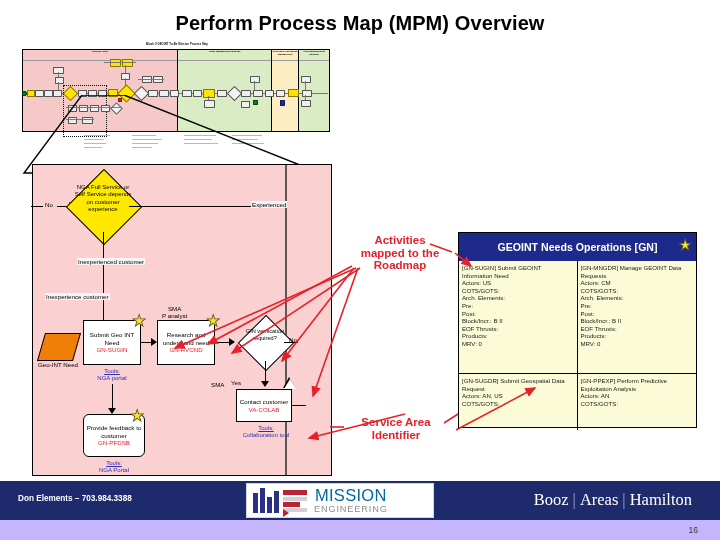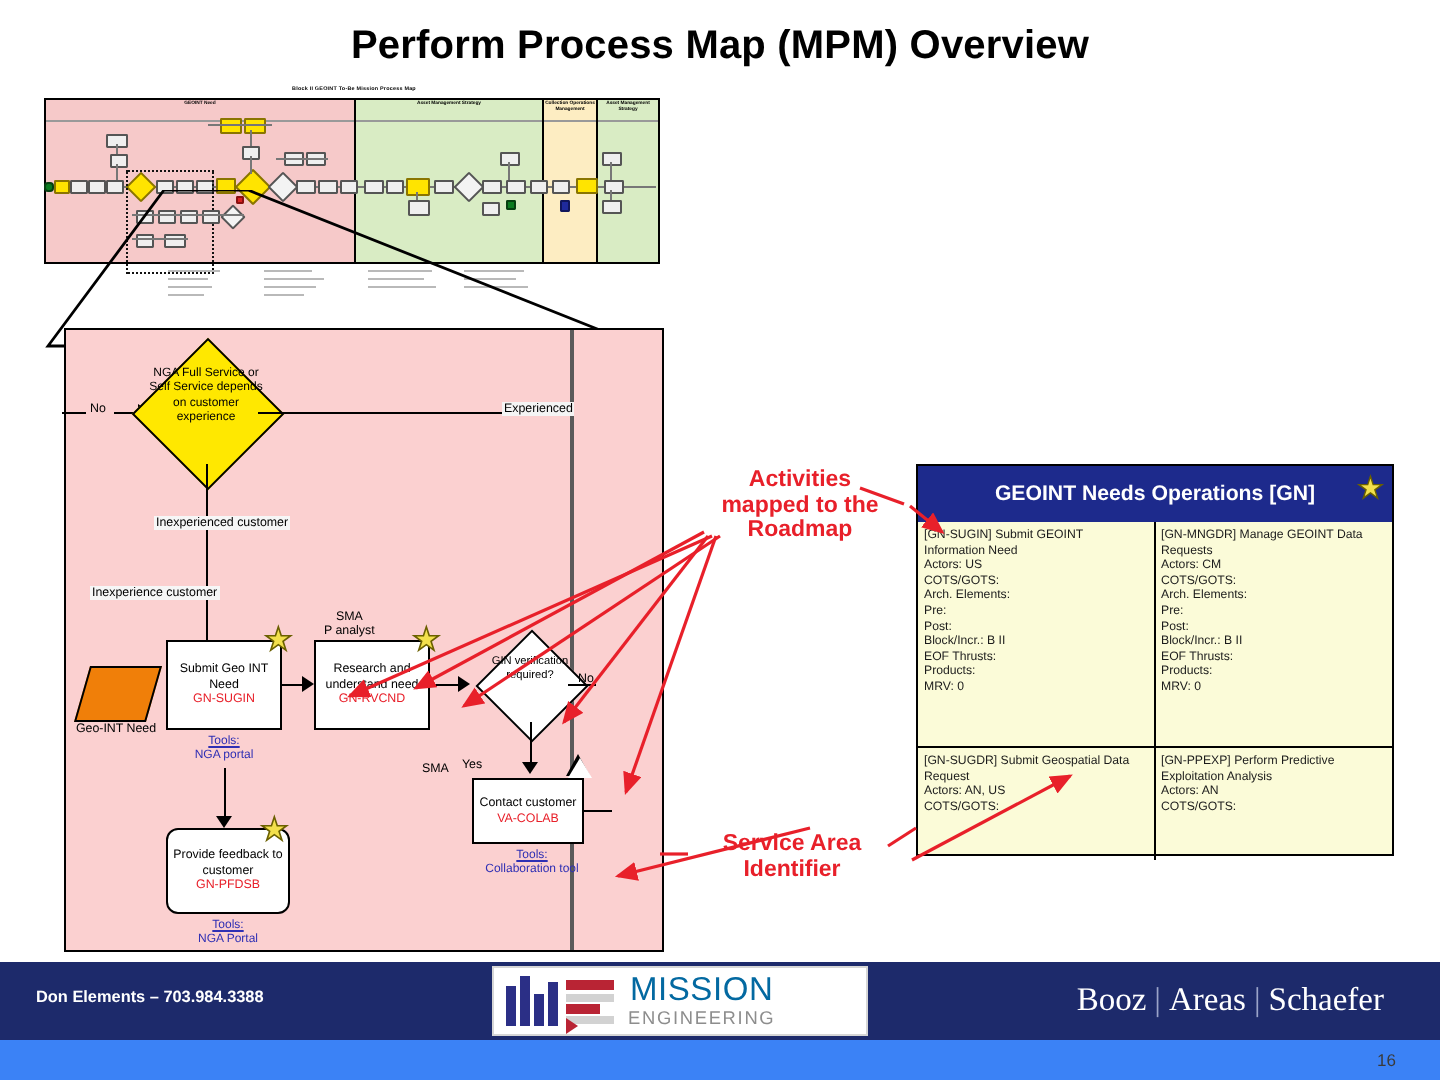--- a/index.html
+++ b/index.html
@@ -157,21 +157,21 @@
   #logo .marks .r{position:absolute;background:#b92434;}
   #logo .marks .g{position:absolute;background:#d2d2d2;}
   #logo .words{margin-left:3px;line-height:1;}
   #logo .w1{font-size:16.5px;color:#0369a1;letter-spacing:.3px;font-family:"Liberation Sans",sans-serif;text-align:center;}
   #logo .w2{font-size:9.2px;color:#8d8d8d;letter-spacing:.85px;margin-top:1px;text-align:right;}
   #bah{
     position:absolute;right:28px;top:9px;color:#ffffff;font-size:16.5px;
     font-family:"Liberation Serif","DejaVu Serif",serif;white-space:nowrap;
   }
   #bah span.sep{color:#9aa3c9;margin:0 4px;}
-  #pagestrip{position:absolute;left:0;bottom:0;width:720px;height:20px;background:#3b82f6;}
+  #pagestrip{position:absolute;left:0;bottom:0;width:720px;height:20px;background:#c4b5fd;}
   #pagenum2{position:absolute;right:22px;bottom:5px;color:#3a3a3a;font-size:8.5px;}
 </style>
 </head>
 <body>
 
 <div class="slide">
 
   <div id="slide-title">Perform Process Map (MPM) Overview</div>
 
 
@@ -463,21 +463,21 @@
         <div class="g" style="left:32px;top:21px;width:24px;height:4px;"></div>
         <div class="r" style="left:32px;top:22px;width:0;height:0;border-left:6px solid #b92434;border-top:4px solid transparent;border-bottom:4px solid transparent;background:transparent;"></div>
       </div>
       <div class="words">
         <div class="w1">MISSION</div>
         <div class="w2">ENGINEERING</div>
       </div>
     </div>
 
     <div id="bah">
-      <span>Booz</span><span class="sep">|</span><span>Areas</span><span class="sep">|</span><span>Schaefer</span>
+      <span>Booz</span><span class="sep">|</span><span>Areas</span><span class="sep">|</span><span>Hamilton</span>
     </div>
   </div>
 
   <div id="pagestrip">
     <div id="pagenum2">16</div>
   </div>
 
 </div>
 
 </body></html>

